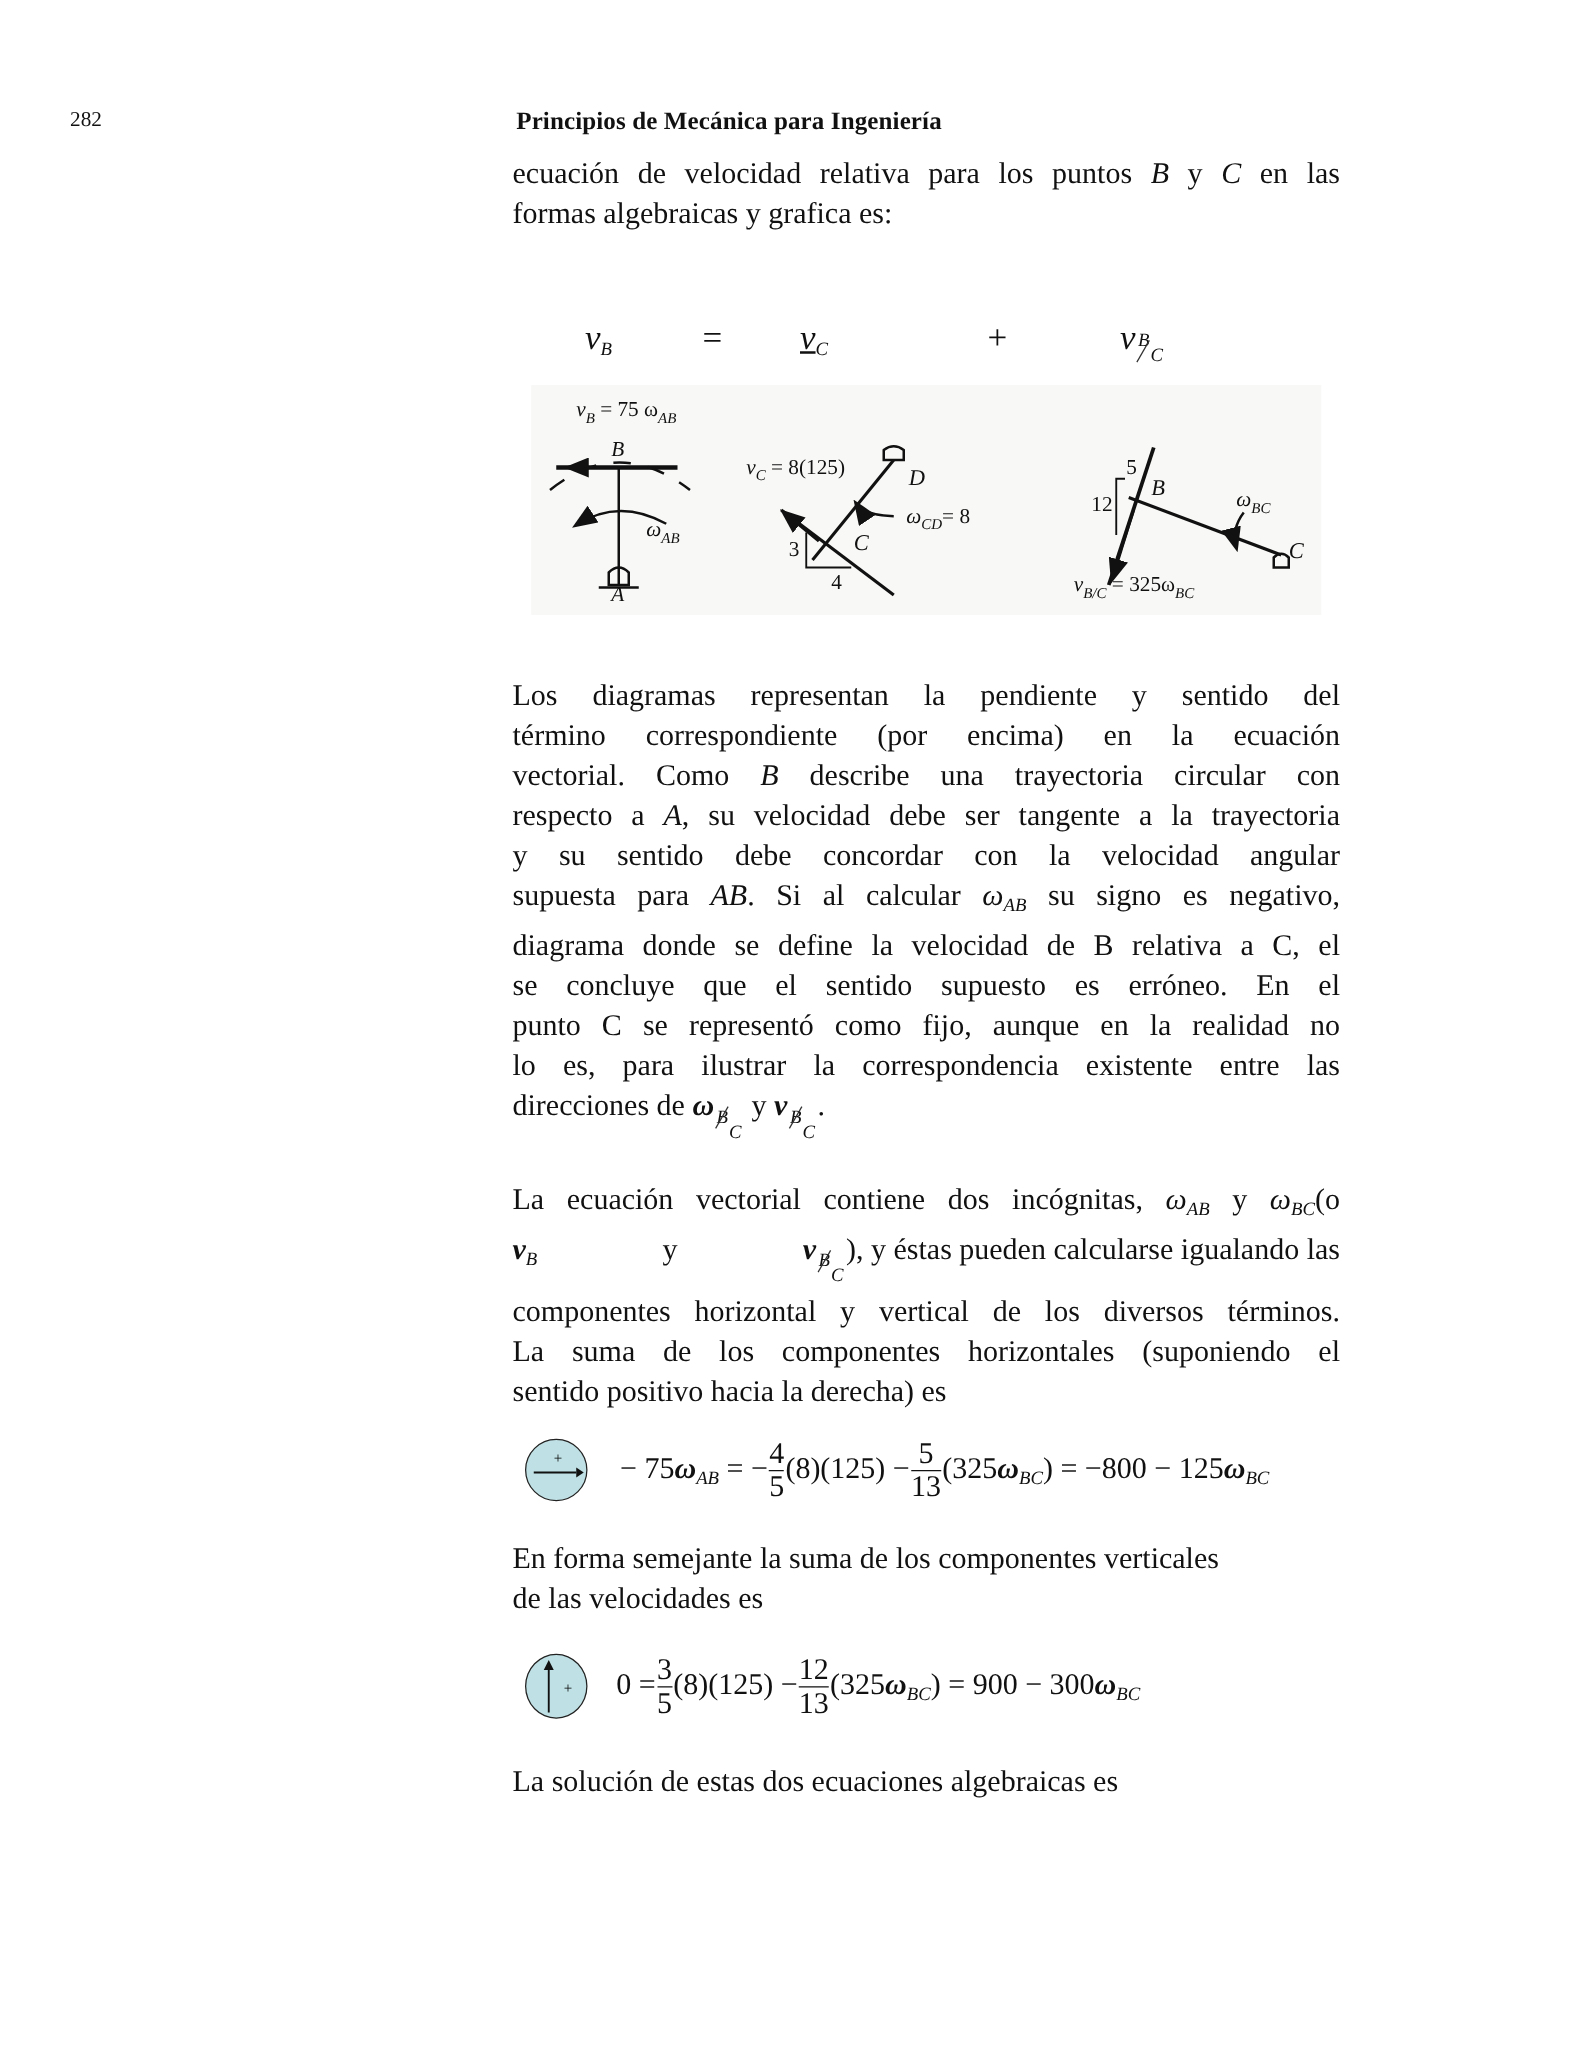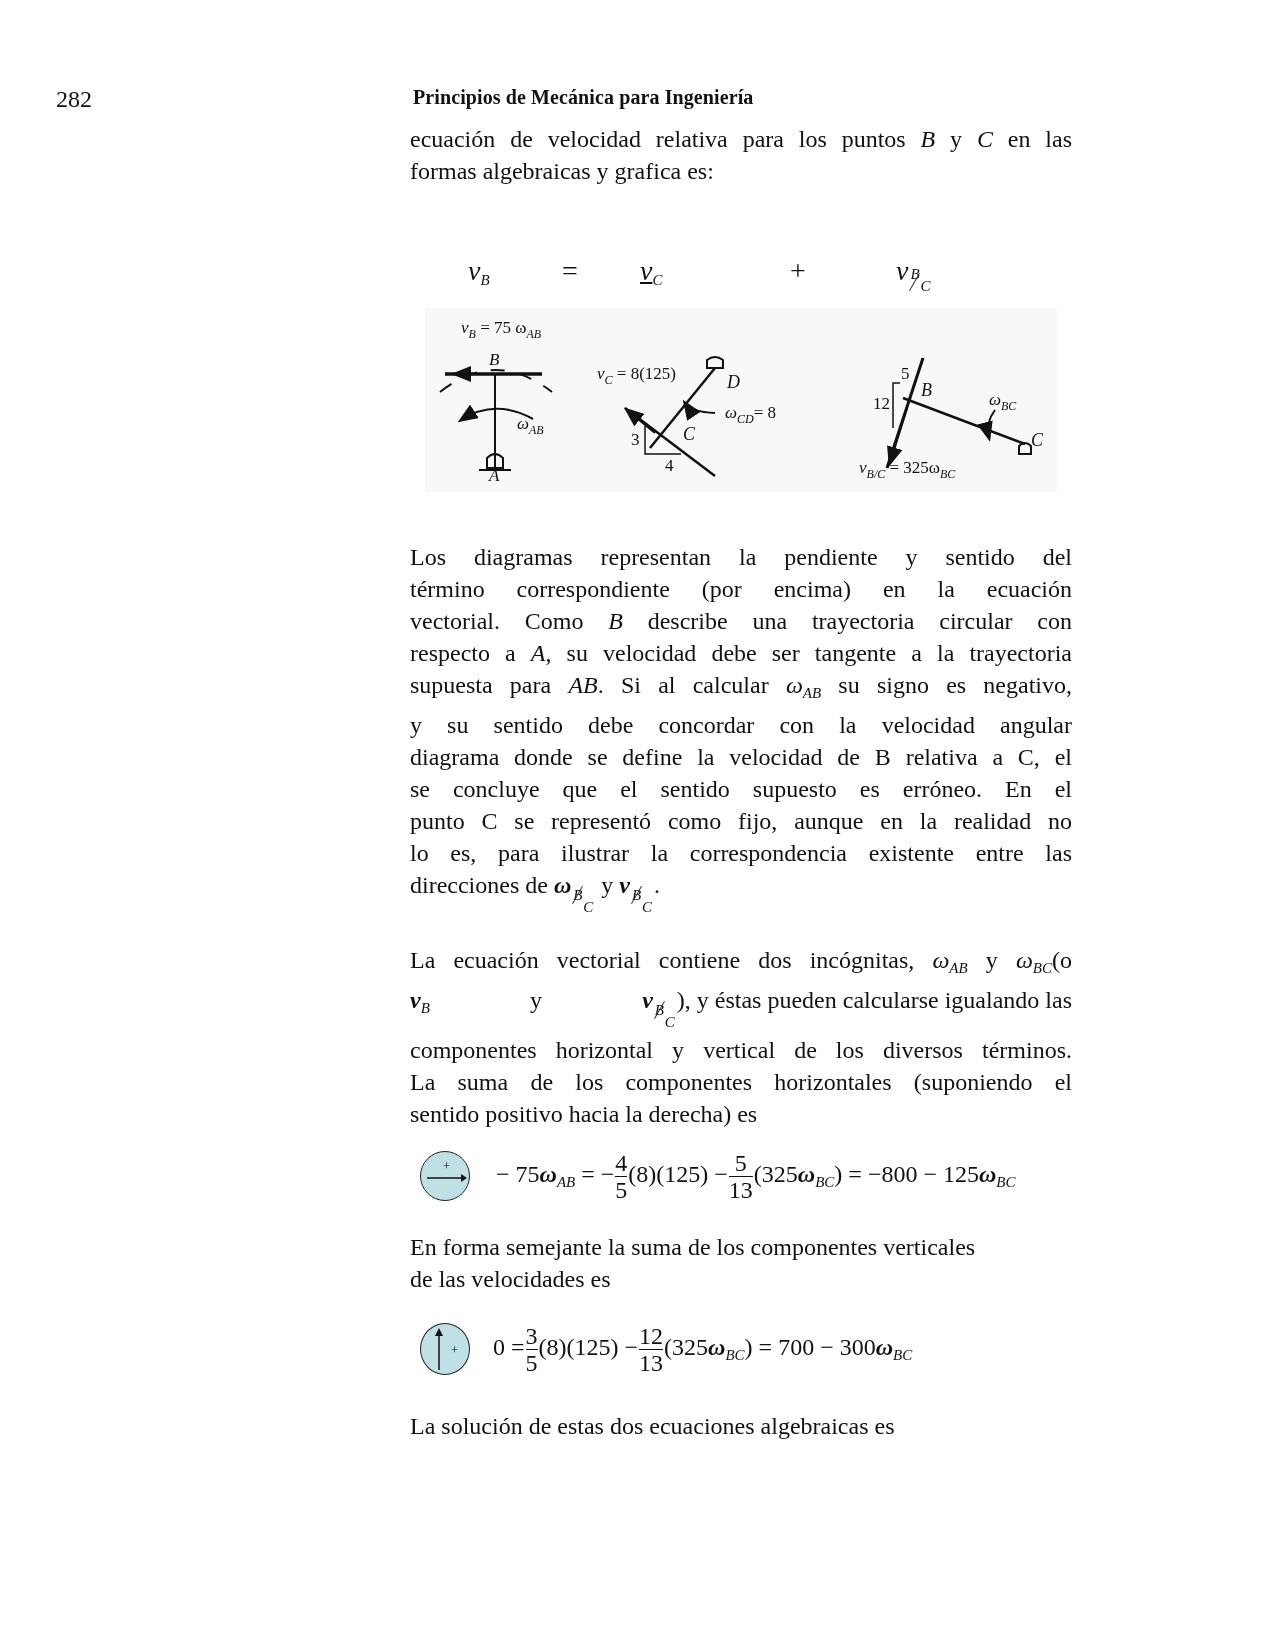--- a/index.html
+++ b/index.html
@@ -1,21 +1,21 @@
 <!DOCTYPE html>
 <html><head>
 <meta charset="utf-8">
 <style>
   html, body { margin: 0; padding: 0; background: #ffffff; }
   body {
     width: 1275px; height: 1650px; position: relative; overflow: hidden;
     font-family: "Liberation Serif", "DejaVu Serif", serif; color: #111;
   }
   .abs { position: absolute; }
-  .page-number { left: 56px; top: 86px; font-size: 24px; }
+  .page-number { left: 56px; top: 86px; font-size: 17px; }
   .running-head { left: 413px; top: 86px; font-size: 20px; font-weight: bold; letter-spacing: 0.1px; }
   .para {
     position: absolute; left: 410px; width: 662px; font-size: 24px;
     line-height: 32px; text-align: justify; text-align-last: left;
   }
   i, .it { font-style: italic; }
   .sub { font-size: 15px; font-style: italic; vertical-align: -5px; }
   .slashfrac { display: inline-block; position: relative; width: 24px; height: 28px; vertical-align: -14px; font-style: italic; font-size: 15px; }
   .slashfrac .n { position: absolute; left: 2px; top: 0px; }
   .slashfrac .d { position: absolute; left: 12px; top: 12px; }
@@ -112,22 +112,22 @@
   <div class="abs it" style="left:606px;top:122px;font-size:18px;">C</div>
   <div class="abs it" style="left:564px;top:82px;font-size:17px;"><span>ω</span><span class="sub" style="font-size:12px">BC</span></div>
   <div class="abs" style="left:434px;top:150px;font-size:17px;"><i>v</i><span class="sub" style="font-size:12px">B/C</span> <span>= 325ω</span><span class="sub" style="font-size:12px">BC</span></div>
 </div>
 
 <div class="para" style="top:541px;">
   <div style="text-align-last:justify">Los diagramas representan la pendiente y sentido del</div>
   <div style="text-align-last:justify">término correspondiente (por encima) en la ecuación</div>
   <div style="text-align-last:justify"><span>vectorial. Como </span><i>B</i><span> describe una trayectoria circular con</span></div>
   <div style="text-align-last:justify"><span>respecto a </span><i>A</i><span>, su velocidad debe ser tangente a la trayectoria</span></div>
+  <div style="text-align-last:justify">y su sentido debe concordar con la velocidad angular</div>
   <div style="text-align-last:justify"><span>supuesta para </span><i>AB</i><span>. Si al calcular </span><i>ω</i><span class="sub">AB</span><span> su signo es negativo,</span></div>
-  <div style="text-align-last:justify">y su sentido debe concordar con la velocidad angular</div>
   <div style="text-align-last:justify">diagrama donde se define la velocidad de B relativa a C, el</div>
   <div style="text-align-last:justify">se concluye que el sentido supuesto es erróneo. En el</div>
   <div style="text-align-last:justify">punto C se representó como fijo, aunque en la realidad no</div>
   <div style="text-align-last:justify">lo es, para ilustrar la correspondencia existente entre las</div>
   <div><span>direcciones de </span><span class="bw">ω</span><span class="slashfrac"><span class="n">B</span><span class="s"></span><span class="d">C</span></span><span> y </span><span class="bw">v</span><span class="slashfrac"><span class="n">B</span><span class="s"></span><span class="d">C</span></span><span>.</span></div>
 </div>
 
 <div class="para" style="top:944px;">
   <div style="text-align-last:justify"><span>La ecuación vectorial contiene dos incógnitas, </span><i>ω</i><span class="sub">AB</span><span> y </span><i>ω</i><span class="sub">BC</span><span>(o</span></div>
   <div style="display:flex;justify-content:space-between;height:50px;">
@@ -160,18 +160,18 @@
 
 <div class="eq-icon" style="left:420px;top:1323px;height:50px;">
   <svg width="48" height="50" viewBox="0 0 48 50">
       <line x1="18" y1="46" x2="18" y2="10" stroke="#111" stroke-width="1.5"></line>
       <path d="M14,12 L18,4 L22,12 z" fill="#111"></path>
       <text x="30" y="30" font-size="12" font-family="Liberation Serif, serif">+</text>
     </svg>
 </div>
 <div class="eq-row" style="top:1323px;left:493px;">
   <span>0 =</span><span class="frac"><span class="num">3</span><span class="den">5</span></span><span>(8)(125) −</span><span class="frac"><span class="num">12</span><span class="den">13</span></span><span>(325</span><span class="bw">ω</span><span class="sub">BC</span><span>)</span>
-  <span>= 700 − 300</span><span class="bw">ω</span><span class="sub">BC</span>
+  <span>= 900 − 300</span><span class="bw">ω</span><span class="sub">BC</span>
 </div>
 
 <div class="para" style="top:1410px;">
   <div>La solución de estas dos ecuaciones algebraicas es</div>
 </div>
 
 </body></html>

